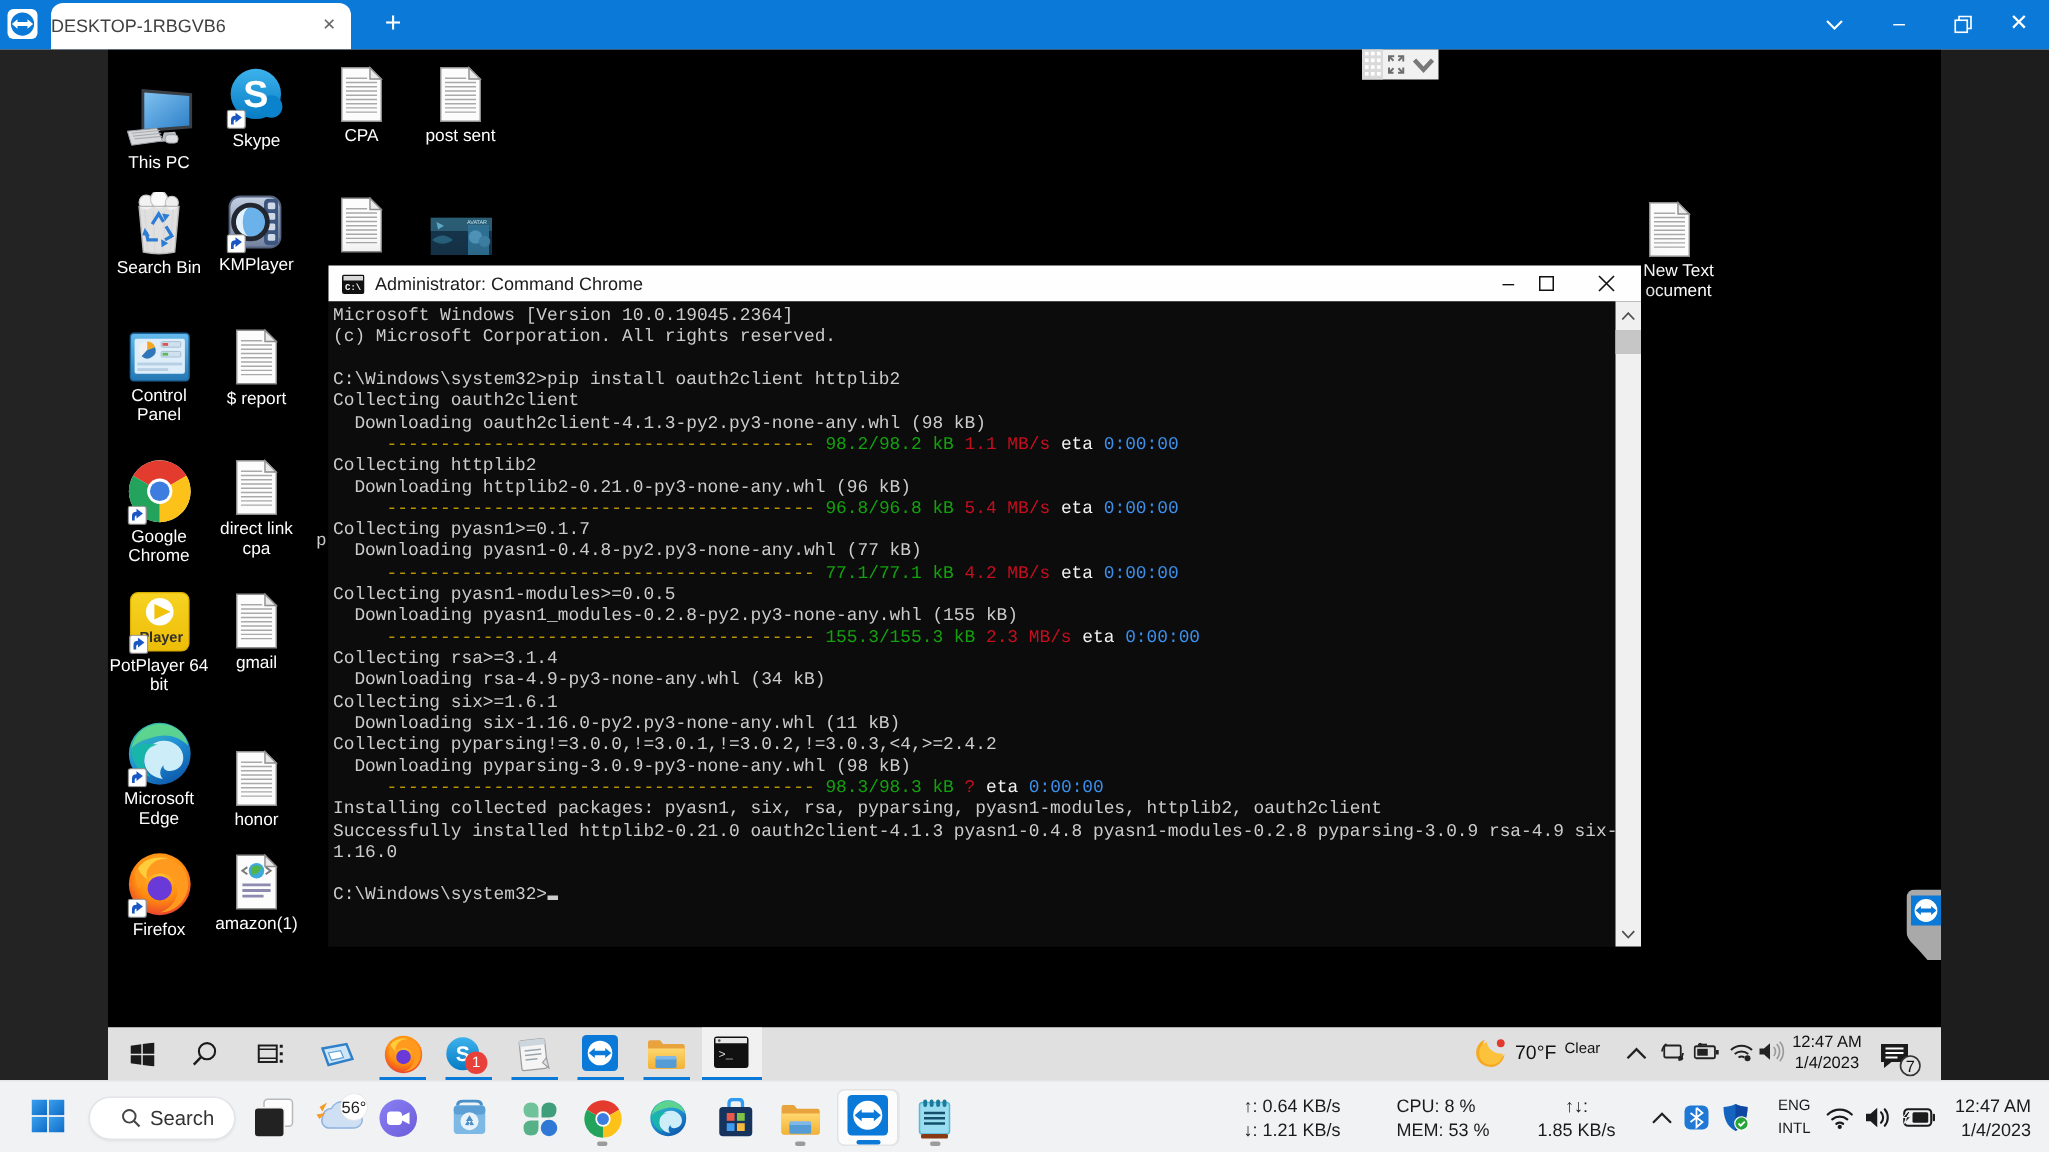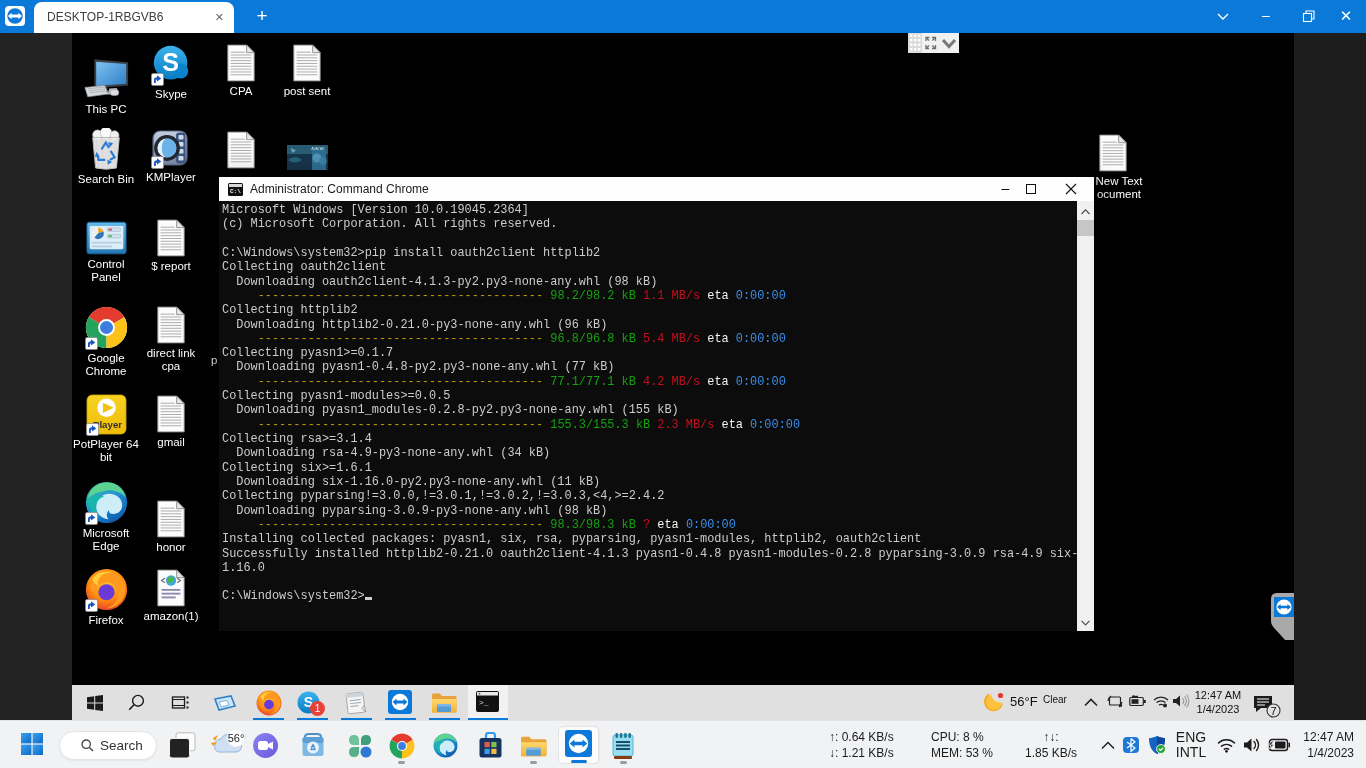--- a/index.html
+++ b/index.html
@@ -1,19 +1,19 @@
 <!DOCTYPE html>
 <html><head><meta charset="utf-8">
 <style>
 *{margin:0;padding:0;box-sizing:border-box}
 html,body{width:1366px;height:768px;overflow:hidden;background:#f1f2f4;font-family:"Liberation Sans",sans-serif}
 .abs{position:absolute}
 #titlebar{position:absolute;left:0;top:0;width:1366px;height:33px;background:#0b79d7}
 #tvlogo{position:absolute;left:5px;top:6px;width:20px;height:20px;background:#fff;border-radius:4px}
-#tab{position:absolute;left:34px;top:2px;width:200px;height:31px;background:#fff;border-radius:8px 8px 0 0;color:#404040;font-size:12px;line-height:30px;padding-left:13px}
+#tab{position:absolute;left:34px;top:2px;width:200px;height:31px;background:#fff;border-radius:8px 8px 0 0;color:#404040;font-size:12px;line-height:30px;}
 #tabx{position:absolute;right:10px;top:0;color:#555;font-size:13px}
 #newtab{position:absolute;left:252px;top:0px;width:20px;height:33px;color:#fff;font-size:19px;font-weight:400;text-align:center;line-height:31px}
 .winctl{position:absolute;top:0;height:33px;color:#fff;text-align:center}
 #leftcol{position:absolute;left:0;top:33px;width:72px;height:687px;background:#232323}
 #rightcol{position:absolute;left:1294px;top:33px;width:72px;height:687px;background:#1d1d1d}
 #desktop{position:absolute;left:72px;top:33px;width:1222px;height:652px;background:#000}
 #innerbar{position:absolute;left:72px;top:685px;width:1222px;height:35px;background:#e0e0e0}
 #outerbar{position:absolute;left:0;top:720px;width:1366px;height:48px;background:#f1f2f4;border-top:1px solid #e4e4e6}
 .dicon{position:absolute;width:84px;text-align:center;color:#fff;font-size:11.5px;line-height:12.5px}
 .dicon .lbl{margin-top:3px;text-shadow:0 1px 2px rgba(0,0,0,.9),0 0 3px rgba(0,0,0,.8)}
@@ -535,21 +535,21 @@
  <div style="position:absolute;left:225px;top:33px;width:31px;height:2px;background:#0b79d7"></div>
  <div style="position:absolute;left:269px;top:33px;width:31px;height:2px;background:#0b79d7"></div>
  <div style="position:absolute;left:313px;top:33px;width:31px;height:2px;background:#0b79d7"></div>
  <div style="position:absolute;left:357px;top:33px;width:31px;height:2px;background:#0b79d7"></div>
  <div style="position:absolute;left:396px;top:33px;width:40px;height:2px;background:#0b79d7"></div>
  <svg width="22" height="22" style="position:absolute;left:911px;top:6px" viewBox="0 0 22 22">
   <path d="M7,2 A9.5,9.5 0 1 0 20,12 A8,8 0 0 1 7,2 Z" fill="#f6a821"></path>
   <path d="M8,3.5 A8,8 0 1 0 19,11.5 A10,10 0 0 1 8,3.5 Z" fill="#fcc23c"></path>
   <circle cx="17.5" cy="4.5" r="2.6" fill="#e23a2e"></circle>
  </svg>
- <div style="position:absolute;left:938px;top:9px;font-size:13px;color:#111">56°F</div>
+ <div style="position:absolute;left:938px;top:9px;font-size:13px;color:#111">70°F</div>
  <div style="position:absolute;left:971px;top:9px;font-size:10px;color:#111">Clear</div>
  <svg width="14" height="9" style="position:absolute;left:1012px;top:13px">
       <path d="M1,7.5 L7,1.5 L13,7.5" fill="none" stroke="#222" stroke-width="1.6"></path>
     </svg>
  <svg width="16" height="15" style="position:absolute;left:1035px;top:9px" viewBox="0 0 16 15">
   <rect x="2.5" y="3" width="11" height="8" rx="1" fill="none" stroke="#222" stroke-width="1.2"></rect>
   <path d="M1,7 A7,7 0 0 1 4,2 M15,8 A7,7 0 0 1 12,13" stroke="#222" stroke-width="1.2" fill="none"></path>
   <circle cx="13.5" cy="11.5" r="1.6" fill="#222"></circle>
  </svg>
  <svg width="17" height="13" style="position:absolute;left:1057px;top:10px" viewBox="0 0 17 13">
@@ -690,21 +690,21 @@
       </svg>
  </div>
  <div style="position:absolute;left:1147px;top:14px;width:20px;height:20px">
   <svg width="20" height="20" viewBox="0 0 20 20">
    <path d="M10,1 C13,2.5 16,3 18,3 C18,10 16,16 10,19 C4,16 2,10 2,3 C4,3 7,2.5 10,1 Z" fill="#1565c0"></path>
    <path d="M10,1 C13,2.5 16,3 18,3 C18,10 16,16 10,19 Z" fill="#0d47a1"></path>
    <circle cx="14" cy="14" r="4.5" fill="#27a539" stroke="#fff" stroke-width="0.8"></circle>
    <path d="M12,14 L13.5,15.5 L16.2,12.8" stroke="#fff" stroke-width="1.2" fill="none"></path>
   </svg>
  </div>
- <div style="position:absolute;left:1175px;top:9px;width:32px;font-size:14px;line-height:15px;color:#1b1b1b;text-align:center">ENG<br>INTL</div>
+ <div style="position:absolute;left:1175px;top:9px;width:32px;font-size:10px;line-height:15px;color:#1b1b1b;text-align:right">ENG<br>INTL</div>
  <svg width="19" height="15" style="position:absolute;left:1217px;top:17px" viewBox="0 0 19 15">
   <g fill="none" stroke="#1b1b1b" stroke-linecap="round">
         <path d="M1.5,5 A11.5,11.5 0 0 1 17.5,5" stroke-width="1.5"></path>
         <path d="M4.5,8.2 A7.8,7.8 0 0 1 14.5,8.2" stroke-width="1.5"></path>
         <path d="M7.3,11.2 A4,4 0 0 1 11.7,11.2" stroke-width="1.5"></path>
       </g>
   <circle cx="9.5" cy="13.3" r="1.4" fill="#1b1b1b"></circle>
  </svg>
  <svg width="19" height="16" style="position:absolute;left:1243px;top:16px" viewBox="0 0 19 16">
   <path d="M1,5.5 H4 L8.5,1.5 V14.5 L4,10.5 H1 Z" fill="#1b1b1b"></path>

